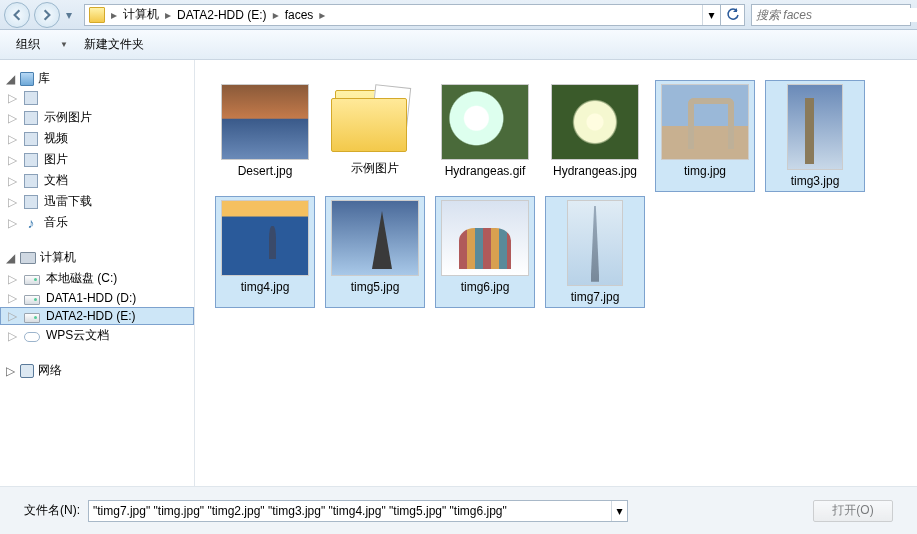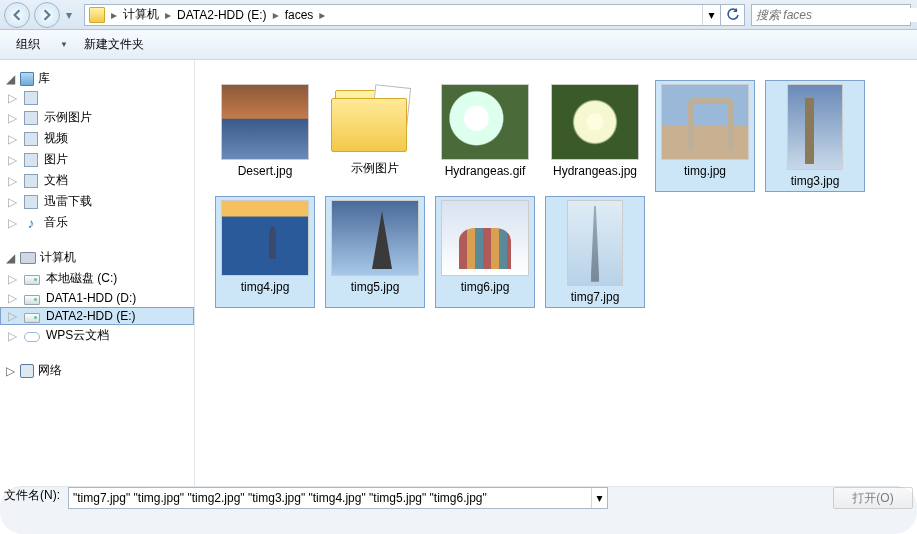--- a/index.html
+++ b/index.html
@@ -39,21 +39,21 @@
 
 
 .content { flex:1; overflow-y:auto; padding:20px 10px 10px 20px; display:flex; flex-wrap:wrap; align-content:flex-start; gap:4px 10px; }
 .thumb { width:100px; text-align:center; cursor:pointer; padding:4px; }
 .thumb.selected { background:#cde6f7; border:1px solid #7da2ce; padding:3px; }
 .thumb-img { width:88px; height:76px; border:1px solid #ccc; background:#eee; margin:0 auto 4px; display:flex; align-items:center; justify-content:center; overflow:hidden; }
 .thumb-img.portrait { width:56px; height:86px; }
 .thumb-label { font-size:12px; word-break:break-all; }
 
 
-.bottombar { height:48px; border-top:1px solid #dfe6ec; background:#f0f4f8; display:flex; align-items:flex-start; padding:0 4px; gap:8px;border-radius:22px; }
+.bottombar { height:48px; border-top:1px solid #dfe6ec; background:#f0f4f8; display:flex; align-items:center; padding:0 24px; gap:8px; }
 .bottombar .lbl { white-space:nowrap; }
 .bottombar .fname-box { flex:1; max-width:540px; height:22px; border:1px solid #a8b8c8; background:#fff; display:flex; align-items:center; }
 .bottombar .fname-box input { border:none; outline:none; flex:1; padding:0 4px; font-size:12px; }
 .bottombar .fname-box .dd { width:16px; border-left:1px solid #d0d8e0; display:flex; align-items:center; justify-content:center; height:100%; }
 .bottombar .openbtn { width:80px; height:22px; background:linear-gradient(#fefefe,#e8e8e8); border:1px solid #aaa; border-radius:2px; display:flex; align-items:center; justify-content:center; gap:2px; cursor:pointer; margin-left:auto; opacity:0.5; }
 
 
 .ico-folder { background: linear-gradient(#fff2a8,#f3c94b); border:1px solid #d4a92a; border-radius:1px; width:16px; height:12px; margin-top:2px; }
 .ico-lib { background: linear-gradient(#b6d8f5,#6fa9d8); border:1px solid #4a80b0; width:14px; height:14px; border-radius:1px; }
 .ico-drive { width:16px; height:10px; background:linear-gradient(#fdfdfd,#d8dde2); border:1px solid #9aa5b0; border-radius:1px; margin-top:3px; position:relative; }

